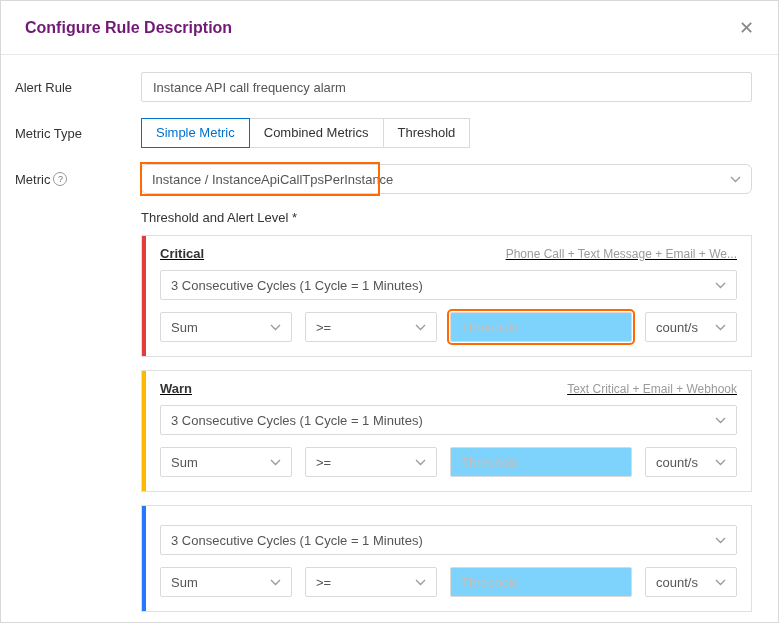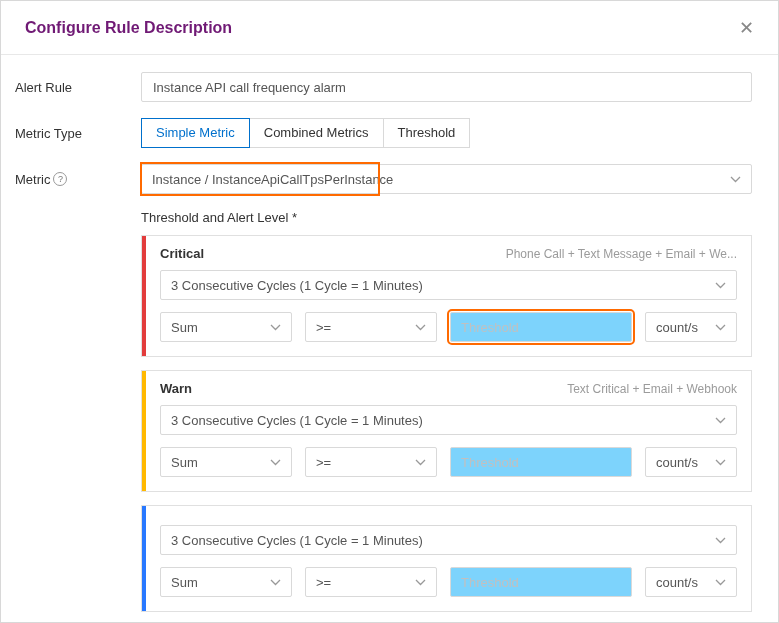--- a/index.html
+++ b/index.html
@@ -67,21 +67,21 @@
   
   .select {
     height: 30px; background: #fff;
     border: 1px solid #d9d9d9; border-radius: 2px;
     display: flex; align-items: center; justify-content: space-between;
     padding: 0 10px; font-size: 13px; color: #555;
     cursor: pointer; white-space: nowrap; overflow: hidden;
   }
   .select .chev { flex: none; margin-left: 8px; display: flex; }
 
-  .metric-select { position: relative; width: 100%; overflow: visible; }
+  .metric-select { position: relative; width: 100%; overflow: visible; border-radius: 6px; }
   .metric-highlight {
     position: absolute; left: -2px; top: -3px;
     height: 34px; width: 240px;
     border: 2px solid var(--highlight);
     pointer-events: none;
   }
 
   
   .section-label { margin: 0 0 10px 126px; font-size: 13px; color: #333; }
   .levels { margin-left: 126px; display: flex; flex-direction: column; gap: 13px; }
@@ -90,21 +90,21 @@
     border: 1px solid #e0e0e0;
     position: relative;
     padding: 10px 14px 14px 18px;
     background: #fff;
   }
   .level-bar { position: absolute; left: 0; top: 0; bottom: 0; width: 4px; }
   .level-critical .level-bar { background: var(--critical); }
   .level-warn    .level-bar { background: var(--warn); }
   .level-info    .level-bar { background: var(--info); }
 
-  .level-header { display: flex; justify-content: space-between; align-items: flex-end; }
+  .level-header { display: flex; justify-content: space-between; align-items: flex-end; text-decoration: underline; }
   .level-name { font-size: 13px; font-weight: bold; color: #333; }
   .level-channels { font-size: 12px; color: #9b9b9b; }
 
   .cycles { margin-top: 9px; }
   .level-row { display: flex; gap: 13px; margin-top: 12px; }
   .sel-agg, .sel-cmp { width: 132px; flex: none; }
   .sel-unit { width: 92px; flex: none; }
   .threshold-input {
     flex: 1; min-width: 0; height: 30px;
     border: 1px solid #d9d9d9; border-radius: 2px;

